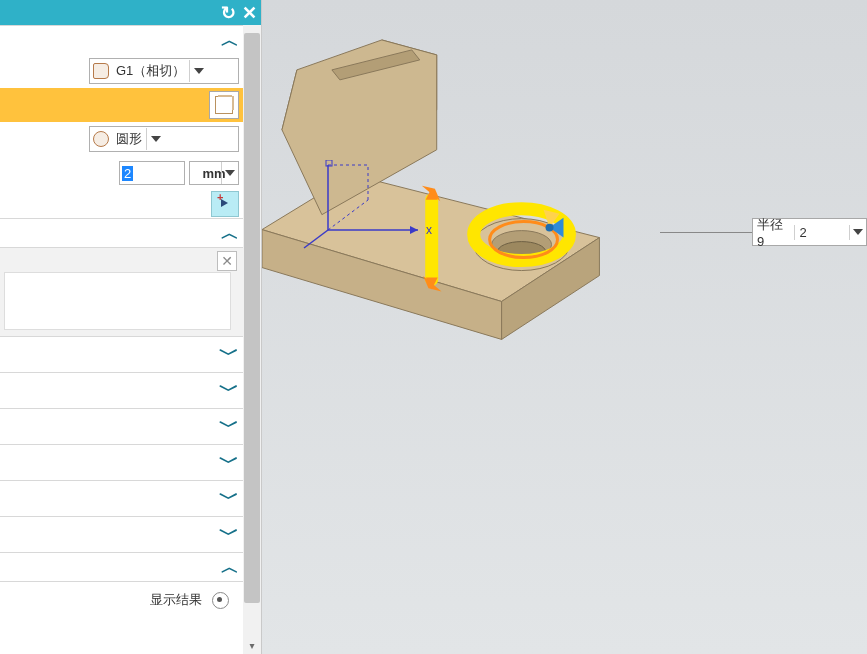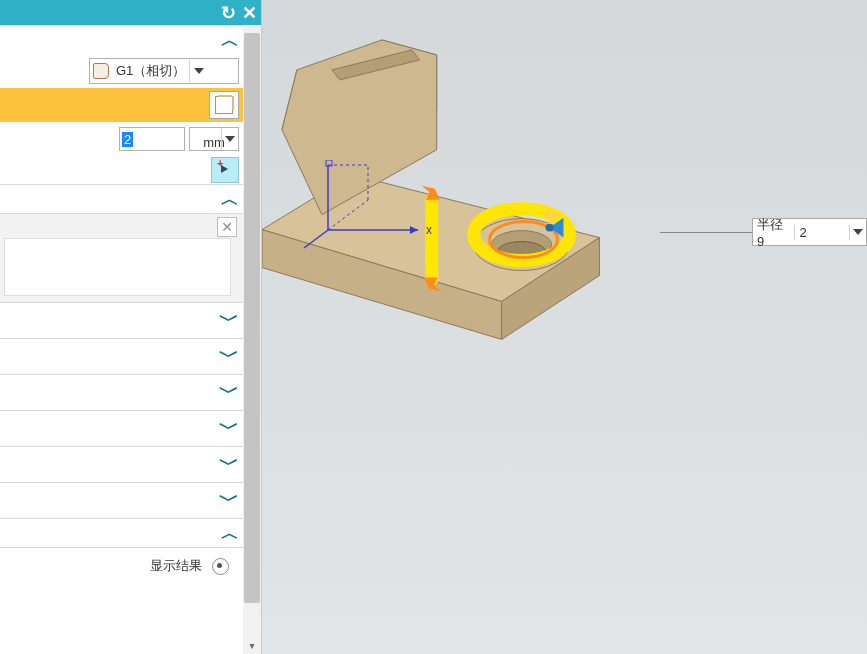--- a/index.html
+++ b/index.html
@@ -28,21 +28,21 @@
 .cube-ico{width:16px;height:16px;border:1px solid #b9915f;background:#fff;position:relative;}
 .cube-ico::before{content:"";position:absolute;top:-2px;left:2px;width:14px;height:2px;background:#d8bb93;}
 .cube-ico::after{content:"";position:absolute;top:-1px;right:-2px;width:2px;height:14px;background:#d8bb93;}
 
 .sel-row{height:34px;background:#ffc23d;display:flex;align-items:center;justify-content:flex-end;padding-right:22px;}
 .sel-row .cube-btn{width:28px;height:26px;border:1px solid #a8a8a8;background:#fff;display:flex;align-items:center;justify-content:center;}
 
 .val-row{height:34px;display:flex;align-items:center;justify-content:flex-end;padding-right:22px;gap:4px;}
 .val-input{width:60px;height:22px;border:1px solid #b0b0b0;padding:0 2px;display:flex;align-items:center;}
 .val-input span{background:#1d87ff;color:#fff;padding:0 2px;}
-.unit{width:48px;height:22px;border:1px solid #b0b0b0;display:flex;align-items:flex-end;justify-content:center;position:relative;}
+.unit{width:48px;height:22px;border:1px solid #b0b0b0;display:flex;align-items:center;justify-content:center;position:relative;font-weight:bold;}
 .unit .dd{position:absolute;right:0;top:0;bottom:0;width:16px;display:flex;align-items:center;justify-content:center;border-left:1px solid #cfcfcf;}
 
 .cursor-row{height:28px;display:flex;justify-content:flex-end;align-items:center;padding-right:22px;}
 .cursor-btn{width:26px;height:24px;background:#b9ecf5;border:1px solid #8ec7d1;position:relative;}
 .cursor-btn::before{content:"+";position:absolute;top:-1px;left:5px;color:#c63a3a;font-weight:bold;font-size:11px;}
 .cursor-btn::after{content:"";position:absolute;left:9px;top:7px;width:0;height:0;border-left:7px solid #2a4a7a;border-top:4px solid transparent;border-bottom:4px solid transparent;}
 
 .hdr-row{height:28px;border-top:1px solid #d8d8d8;display:flex;align-items:center;justify-content:flex-end;padding-right:22px;}
 .hdr-chev-up,.hdr-chev-dn{font-size:18px;font-weight:bold;}
 .hdr-chev-up{color:#157089;}
@@ -101,20 +101,31 @@
             </span>
         </div>
       </div>
 
       <div class="sel-row">
         <div class="cube-btn">
           <span class="cube-ico"></span>
         </div>
       </div>
 
+      <div class="row nob">
+        <div class="combo" style="width:148px">
+          <span class="ico">
+              <span class="circ-ico"></span>
+            </span>
+          <span class="txt">圆形</span>
+          <span class="dd">
+              <span class="chev"></span>
+            </span>
+        </div>
+      </div>
 
       <div class="val-row">
         <div class="val-input">
           <span>2</span>
         </div>
         <div class="unit">
           <span>mm</span>
           <span class="dd">
               <span class="chev"></span>
             </span>

